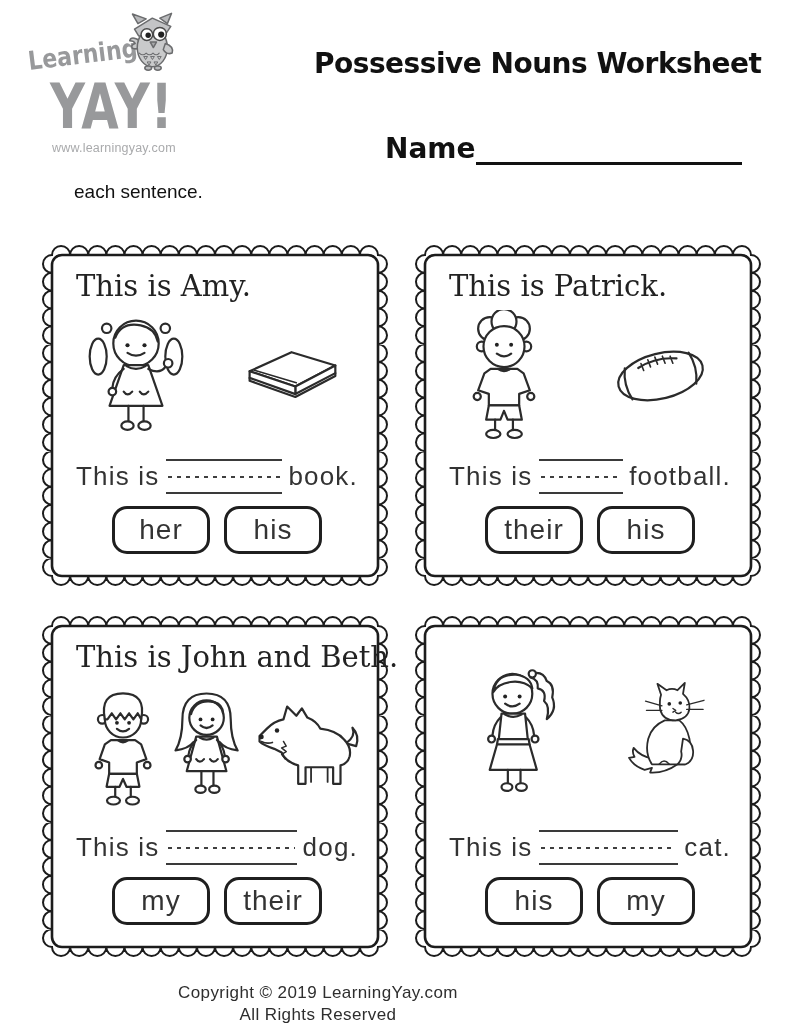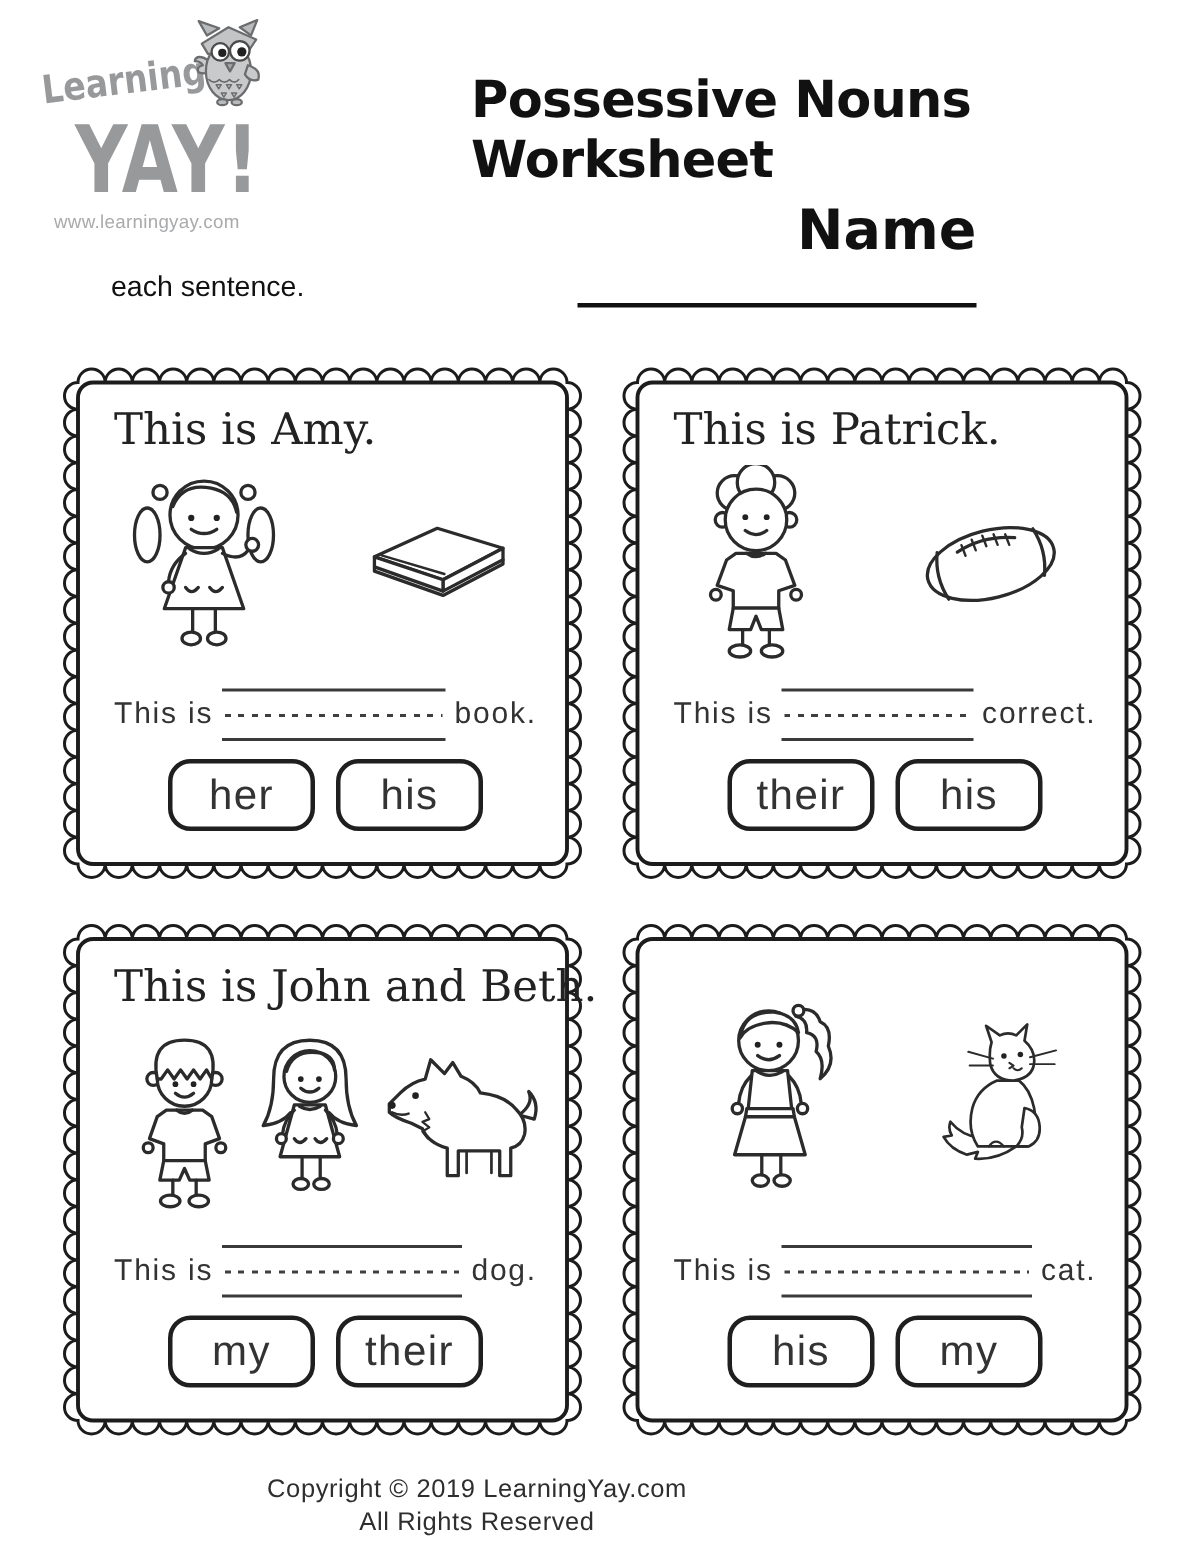--- a/index.html
+++ b/index.html
@@ -9,45 +9,45 @@
 
   
   .header { position:absolute; left:0; top:0; width:800px; height:243px; }
   .logo { position:absolute; left:30px; top:10px; width:215px; height:152px; }
   .logo-word1 { position:absolute; left:0px; top:36px; font-family:"DejaVu Sans",sans-serif;
     font-weight:bold; font-size:26px; color:#98999b; letter-spacing:0;
     transform:rotate(-7deg) scale(0.85,1); transform-origin:left bottom; }
   .logo-word2 { position:absolute; left:20px; top:60px; font-family:"DejaVu Sans",sans-serif;
     font-weight:bold; font-size:62px; color:#98999b; letter-spacing:1px;
     transform:scale(0.78,1); transform-origin:left top; }
-  .logo-url { position:absolute; left:6px; top:131px; font-size:12.5px; color:#a9aaac; letter-spacing:0.2px; }
+  .logo-url { position:absolute; left:22px; top:131px; font-size:12.5px; color:#a9aaac; letter-spacing:0.2px; }
   .owl { position:absolute; left:99px; top:2px; width:48px; height:65px; }
 
   .title { position:absolute; left:314px; top:47px; font-family:"DejaVu Sans",sans-serif;
-    font-weight:600; font-size:34px; letter-spacing:-0.5px; color:#111; }
+    font-weight:600; font-size:28px; letter-spacing:-0.5px; color:#111; }
   .name-row { position:absolute; left:385px; top:132px; display:flex; align-items:flex-end;
-    font-family:"DejaVu Sans",sans-serif; font-weight:600; font-size:37px; color:#111;flex-direction:column; }
+    font-family:"DejaVu Sans",sans-serif; font-weight:600; font-size:28px; color:#111; }
   .name-line { display:inline-block; width:266px; height:30px; border-bottom:3px solid #111; }
   .instructions { position:absolute; left:74px; top:179px; width:670px;
     font-size:19px; line-height:25px; color:#111; }
 
   
   .cards { position:absolute; left:40px; top:243px; display:grid;
     grid-template-columns:350px 350px; column-gap:23px; row-gap:26px; }
   .card { position:relative; width:350px; height:345px; }
   .card-frame { position:absolute; inset:0; width:100%; height:100%; }
   .card-content { position:absolute; inset:16px; padding:10px 16px 8px 20px;
     display:flex; flex-direction:column; }
   .card-heading { font-family:"DejaVu Serif", serif; font-weight:400;
     font-size:29px; letter-spacing:0px; color:#222; white-space:nowrap; }
   .illo-row { flex:1; display:flex; align-items:center; padding:2px 2px 0 8px; min-height:0; }
   .illo { flex:0 0 auto; }
   .obj { margin-left:auto; margin-right:14px; }
   .sentence { display:flex; align-items:center; white-space:nowrap;
-    font-size:20px; letter-spacing:1.2px; color:#333; margin:12px 0 12px; }
+    font-size:26px; letter-spacing:1.2px; color:#333; margin:12px 0 12px; }
   .write-guide { flex:1 1 auto; margin:0 6px; height:35px; position:relative;
     border-top:2px solid #3a3a3a; border-bottom:2px solid #3a3a3a; min-width:70px; }
   .write-guide::after { content:""; position:absolute; left:2px; right:2px; top:calc(50% - 1px);
     height:2px; background:repeating-linear-gradient(90deg,#3f3f3f 0 4px,transparent 4px 9px); }
   .choices { display:flex; justify-content:center; gap:14px; margin:0 0 10px; }
   .choice-btn { min-width:98px; height:48px; padding:0 16px; background:#fff;
     border:3px solid #1f1f1f; border-radius:15px; display:flex; align-items:center;
     justify-content:center; font-size:28px; letter-spacing:1px; color:#333; }
 
   
@@ -190,21 +190,21 @@
             <path d="M 22 19 Q 16 36 22 53" fill="none"></path>
             <path d="M 92 19 Q 98 36 92 53" fill="none"></path>
             <path d="M 36 22 Q 57 15 78 22" fill="none"></path>
             <path d="M 40 18 L 41 26 M 48 16 L 49 24 M 56 15 L 57 23 M 64 16 L 65 24 M 72 18 L 73 26" fill="none" stroke-width="1.6"></path>
           </g>
         </svg>
       </div>
       <div class="sentence">
         <span>This is</span>
         <span class="write-guide"></span>
-        <span>correct.</span>
+        <span>football.</span>
       </div>
       <div class="choices">
         <div class="choice-btn">their</div>
         <div class="choice-btn">his</div>
       </div>
     </div>
   </section>
 
   <section class="card">
     <svg class="scallop card-frame" viewBox="0 0 350 345">

